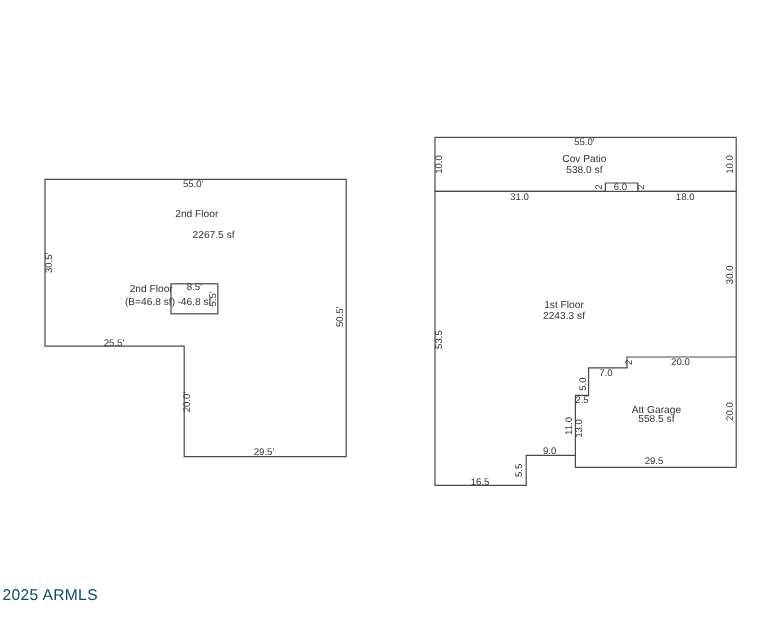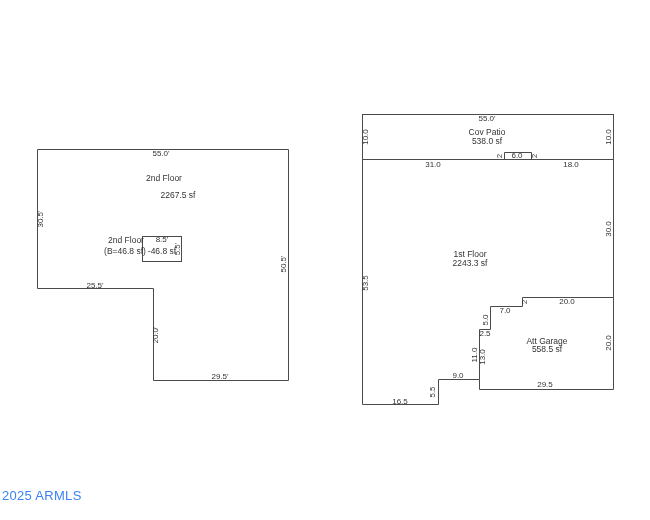--- a/index.html
+++ b/index.html
@@ -1,21 +1,21 @@
 <!DOCTYPE html>
 <html><head>
   <meta charset="utf-8">
   <style>
     html, body { margin: 0; padding: 0; background: #ffffff; }
     body { width: 650px; height: 520px; position: relative; overflow: hidden; font-family: "Liberation Sans", sans-serif; }
     svg { position: absolute; left: 0; top: 0; }
     .wall { fill: none; stroke: #4a4a4a; stroke-width: 1; }
     .lbl { font-family: "Liberation Sans", sans-serif; font-size: 8px; fill: #333333; }
     .room { font-family: "Liberation Sans", sans-serif; font-size: 8.5px; fill: #333333; }
-    .copy { position: absolute; left: 2px; top: 488px; font-family: "Liberation Sans", sans-serif; font-size: 13px; color: #3b82f6; letter-spacing: 0.3px; }
+    .copy { position: absolute; left: 2px; top: 488px; font-family: "Liberation Sans", sans-serif; font-size: 13px; color: #0c4a6e; letter-spacing: 0.3px; }
   </style>
 </head>
 <body>
 
 <svg width="650" height="520" viewBox="0 0 650 520" xmlns="http://www.w3.org/2000/svg">
 
   <g>
     <path class="wall" d="M37.5,149.5 H288.5 V380.5 H153.5 V288.5 H37.5 Z"></path>
     <rect class="wall" x="142.5" y="236.5" width="39" height="25"></rect>
     <text class="lbl" x="161" y="156" text-anchor="middle">55.0'</text>

